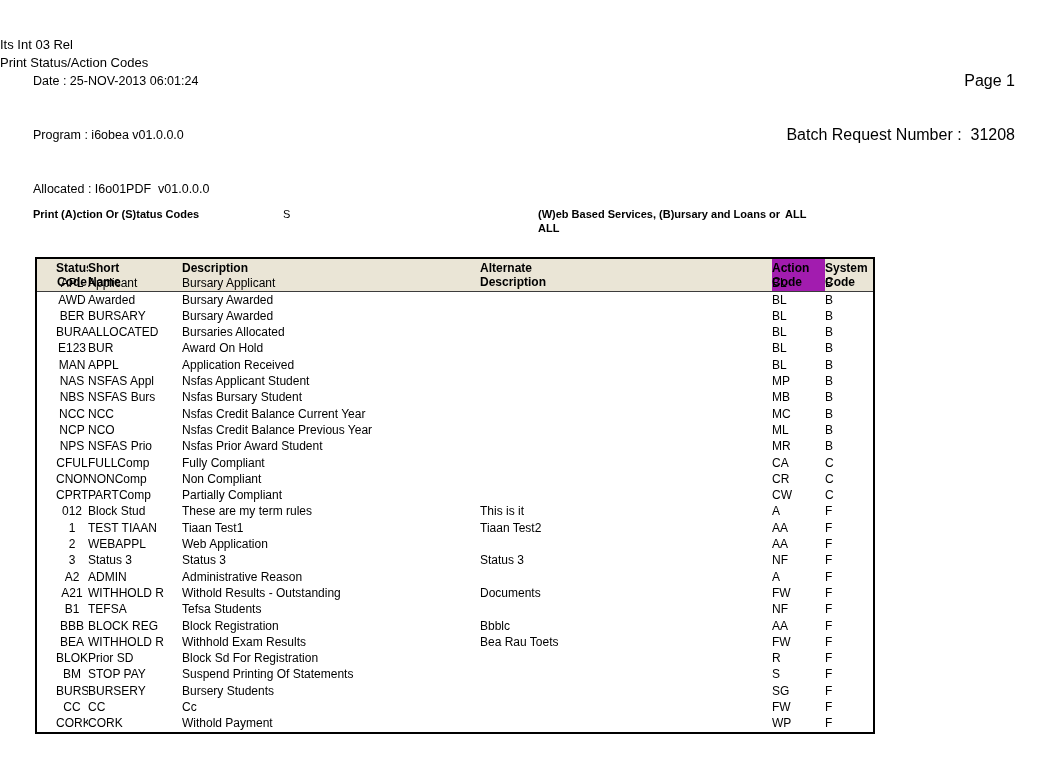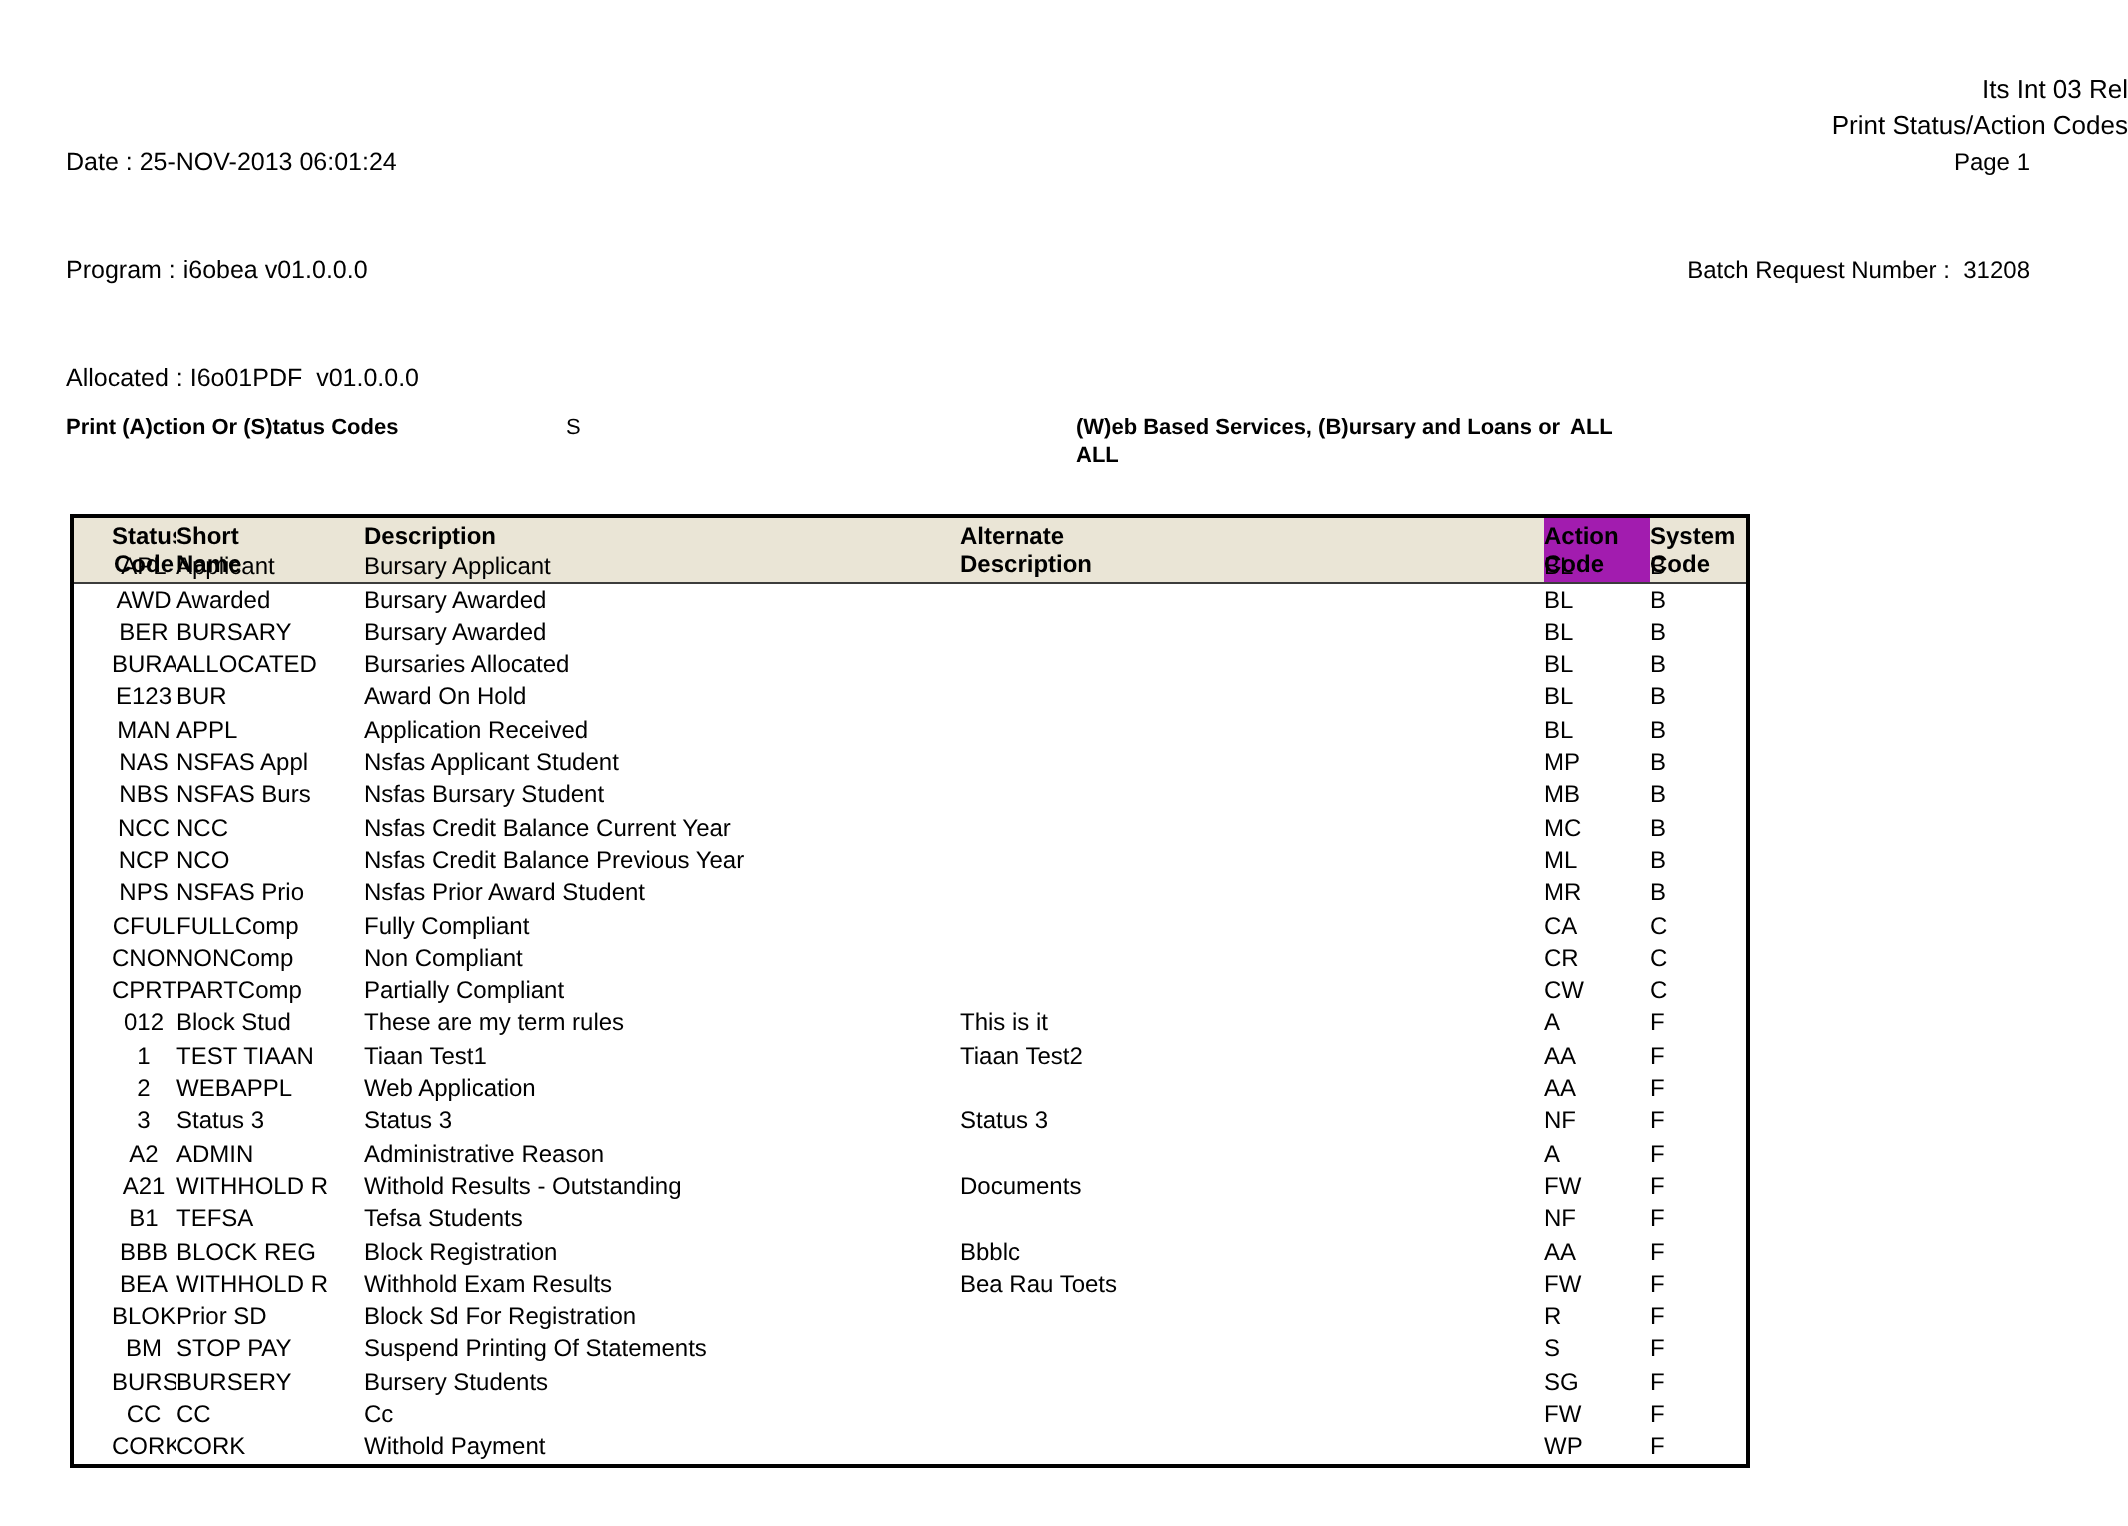--- a/index.html
+++ b/index.html
@@ -3,22 +3,22 @@
 <meta charset="utf-8">
 <style>
   html,body{margin:0;padding:0;}
   body{
     width:1064px;height:763px;position:relative;background:#ffffff;
     font-family:"Liberation Sans", sans-serif;color:#000;overflow:hidden;
   }
   .abs{position:absolute;}
   
   .hdr-left{left:33px;top:36px;font-size:12.5px;line-height:18px;white-space:pre;}
-  .hdr-center{left:0;right:0;top:36px;text-align:right;font-size:13px;line-height:18px;}
-  .hdr-right{right:49px;top:36px;text-align:right;font-size:12px;line-height:18px;white-space:pre;}
+  .hdr-center{left:0;right:0;top:36px;text-align:left;font-size:13px;line-height:18px;}
+  .hdr-right{right:49px;top:36px;text-align:right;font-size:16px;line-height:18px;white-space:pre;}
   
   .param-label{font-weight:bold;font-size:11px;line-height:14px;}
   .param-value{font-size:11px;line-height:14px;}
   .p-left-label{left:33px;top:207px;}
   .p-left-value{left:283px;top:207px;}
   .p-right-label{left:538px;top:207px;width:260px;}
   .p-right-value{left:785px;top:207px;font-weight:bold;}
   
   .report-table{
     left:35px;top:257px;width:836px;border:2px solid #000;background:#fff;

